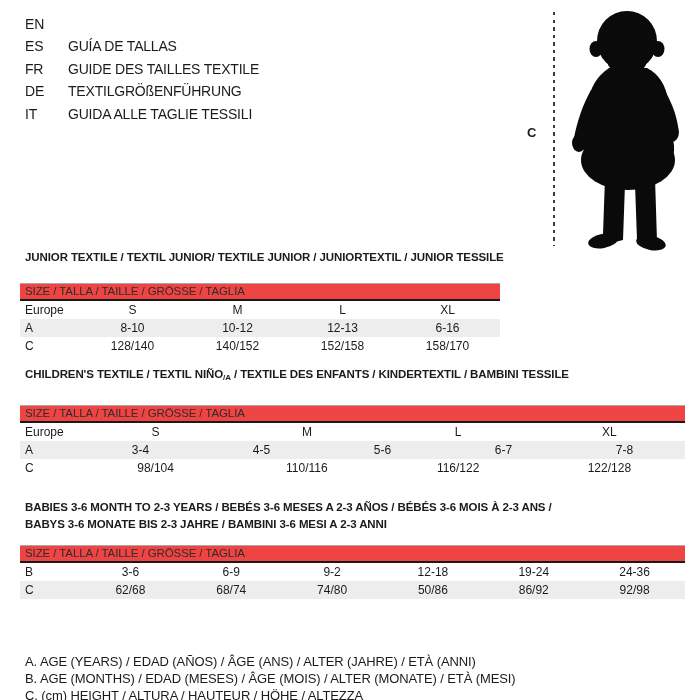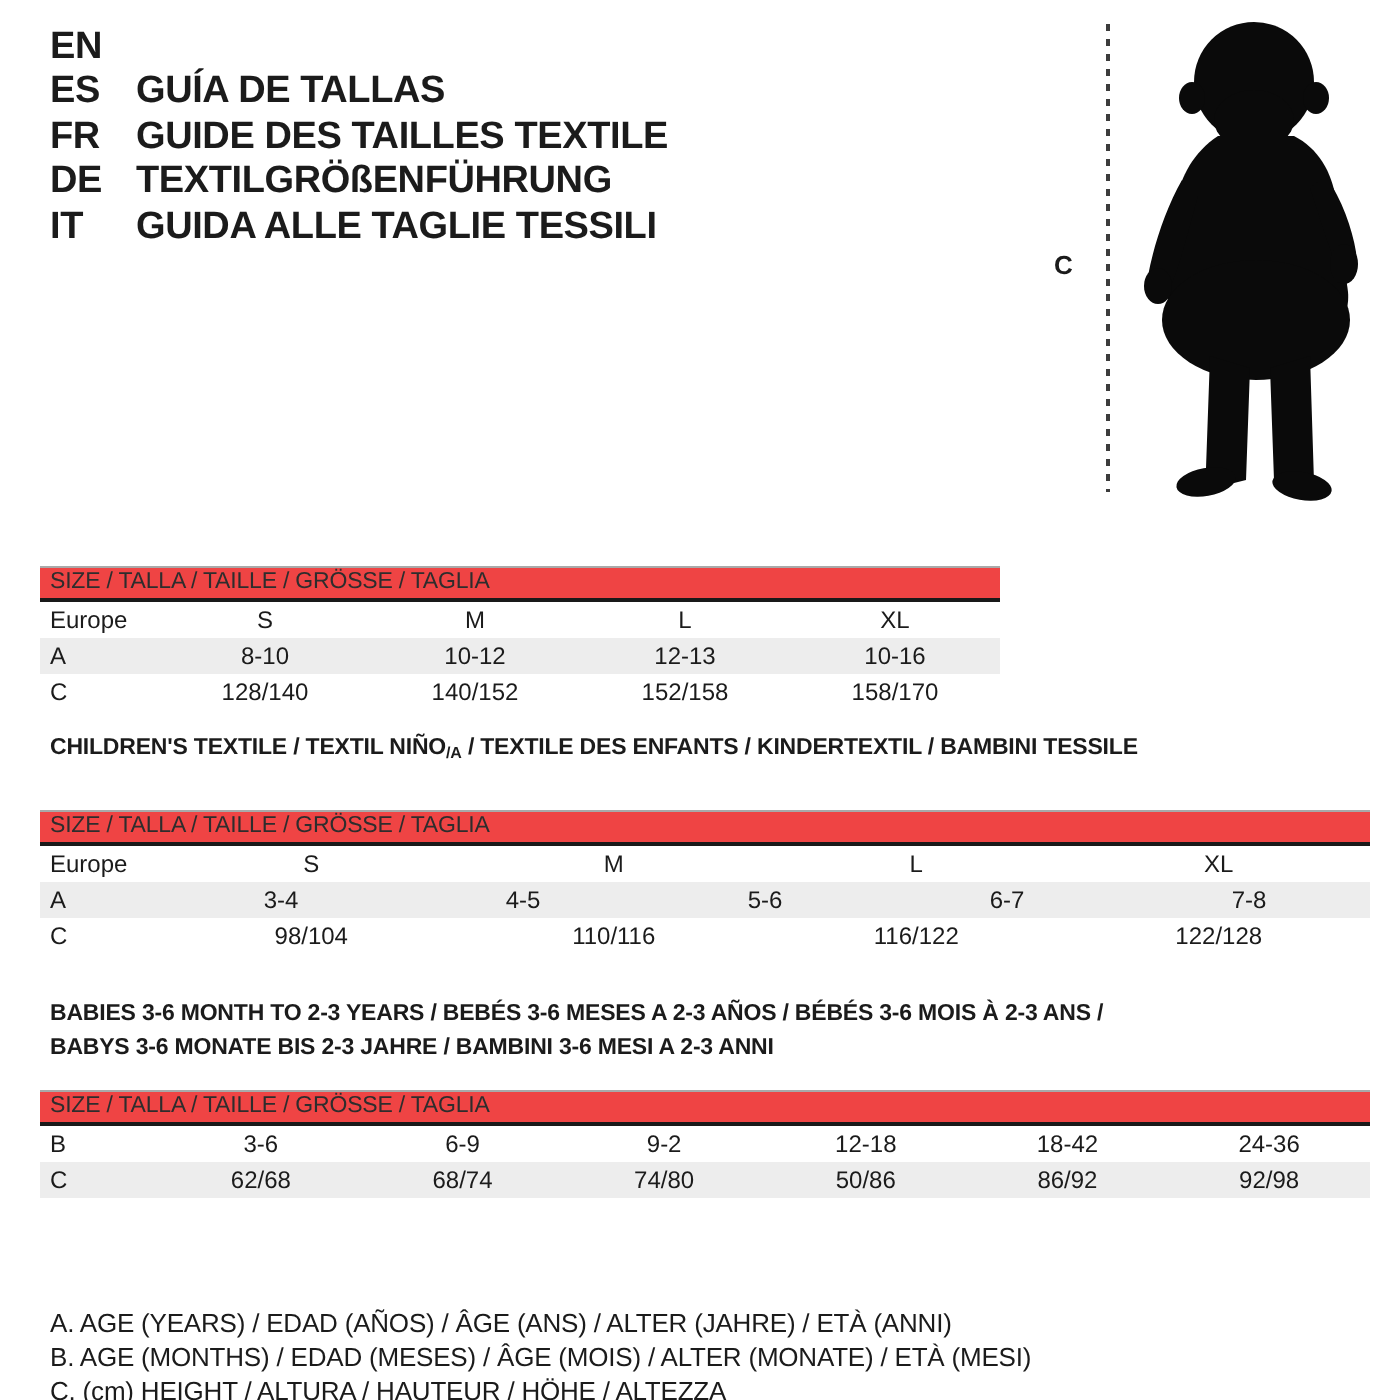--- a/index.html
+++ b/index.html
@@ -2,21 +2,21 @@
 <html><head>
 <meta charset="utf-8">
 <style>
   html,body { margin:0; padding:0; background:#ffffff; }
   .canvas {
     position:relative; width:700px; height:700px; background:#ffffff;
     font-family:"Liberation Sans", sans-serif; color:#1b1b1b; overflow:hidden;
   }
 
   
-  .lang-list { position:absolute; left:25px; top:13px; font-size:19px; font-weight:bold;
+  .lang-list { position:absolute; left:25px; top:13px; font-size:14px; font-weight:normal;
                line-height:22.4px; letter-spacing:-0.2px; }
   .lang-row { display:flex; }
   .lang-code { width:43px; }
 
   
   .height-line { position:absolute; left:553px; top:12px; width:2px; height:234px;
     background:repeating-linear-gradient(to bottom, #3c3c3c 0 3.5px, transparent 3.5px 7.5px); }
   .height-label { position:absolute; left:527px; top:125px; font-size:13px; font-weight:bold; }
   .baby-svg { position:absolute; left:563px; top:8px; }
 
@@ -78,35 +78,36 @@
     <path d="M28,82 C20,96 14,114 11,130 C9,138 17,143 22,136 C28,122 32,104 36,90 Z"></path>
     <ellipse cx="16" cy="135" rx="7" ry="9"></ellipse>
     <path d="M100,80 C108,92 113,106 115,118 C116,126 110,130 105,124 C100,112 96,98 92,86 Z"></path>
     <ellipse cx="109" cy="124" rx="7" ry="10"></ellipse>
     <path d="M42,170 L40,226 C40,232 46,236 52,234 L60,232 L62,176 Z"></path>
     <path d="M72,176 L74,232 C74,236 80,238 86,236 L94,233 L92,170 Z"></path>
     <ellipse cx="40" cy="233" rx="15" ry="7" transform="rotate(-10 40 233)"></ellipse>
     <ellipse cx="88" cy="235" rx="15" ry="7" transform="rotate(10 88 235)"></ellipse>
   </svg>
 
+  <div class="tbl-title" style="top:251px;">JUNIOR TEXTILE / TEXTIL JUNIOR/ TEXTILE JUNIOR / JUNIORTEXTIL / JUNIOR TESSILE</div>
   <div class="tbl" style="top:283px; width:480px;">
     <div class="size-bar">SIZE / TALLA / TAILLE / GRÖSSE / TAGLIA</div>
     <div class="trow">
       <div class="tlabel">Europe</div>
       <div class="tcell">S</div>
       <div class="tcell">M</div>
       <div class="tcell">L</div>
       <div class="tcell">XL</div>
     </div>
     <div class="trow alt">
       <div class="tlabel">A</div>
       <div class="tcell">8-10</div>
       <div class="tcell">10-12</div>
       <div class="tcell">12-13</div>
-      <div class="tcell">10-16</div>
+      <div class="tcell">6-16</div>
     </div>
     <div class="trow">
       <div class="tlabel">C</div>
       <div class="tcell">128/140</div>
       <div class="tcell">140/152</div>
       <div class="tcell">152/158</div>
       <div class="tcell">158/170</div>
     </div>
   </div>
 
@@ -142,21 +143,21 @@
     <div>BABYS 3-6 MONATE BIS 2-3 JAHRE / BAMBINI 3-6 MESI A 2-3 ANNI</div>
   </div>
   <div class="tbl" style="top:545px; width:665px;">
     <div class="size-bar">SIZE / TALLA / TAILLE / GRÖSSE / TAGLIA</div>
     <div class="trow">
       <div class="tlabel">B</div>
       <div class="tcell">3-6</div>
       <div class="tcell">6-9</div>
       <div class="tcell">9-2</div>
       <div class="tcell">12-18</div>
-      <div class="tcell">18-42</div>
+      <div class="tcell">19-24</div>
       <div class="tcell">24-36</div>
     </div>
     <div class="trow alt">
       <div class="tlabel">C</div>
       <div class="tcell">62/68</div>
       <div class="tcell">68/74</div>
       <div class="tcell">74/80</div>
       <div class="tcell">50/86</div>
       <div class="tcell">86/92</div>
       <div class="tcell">92/98</div>

